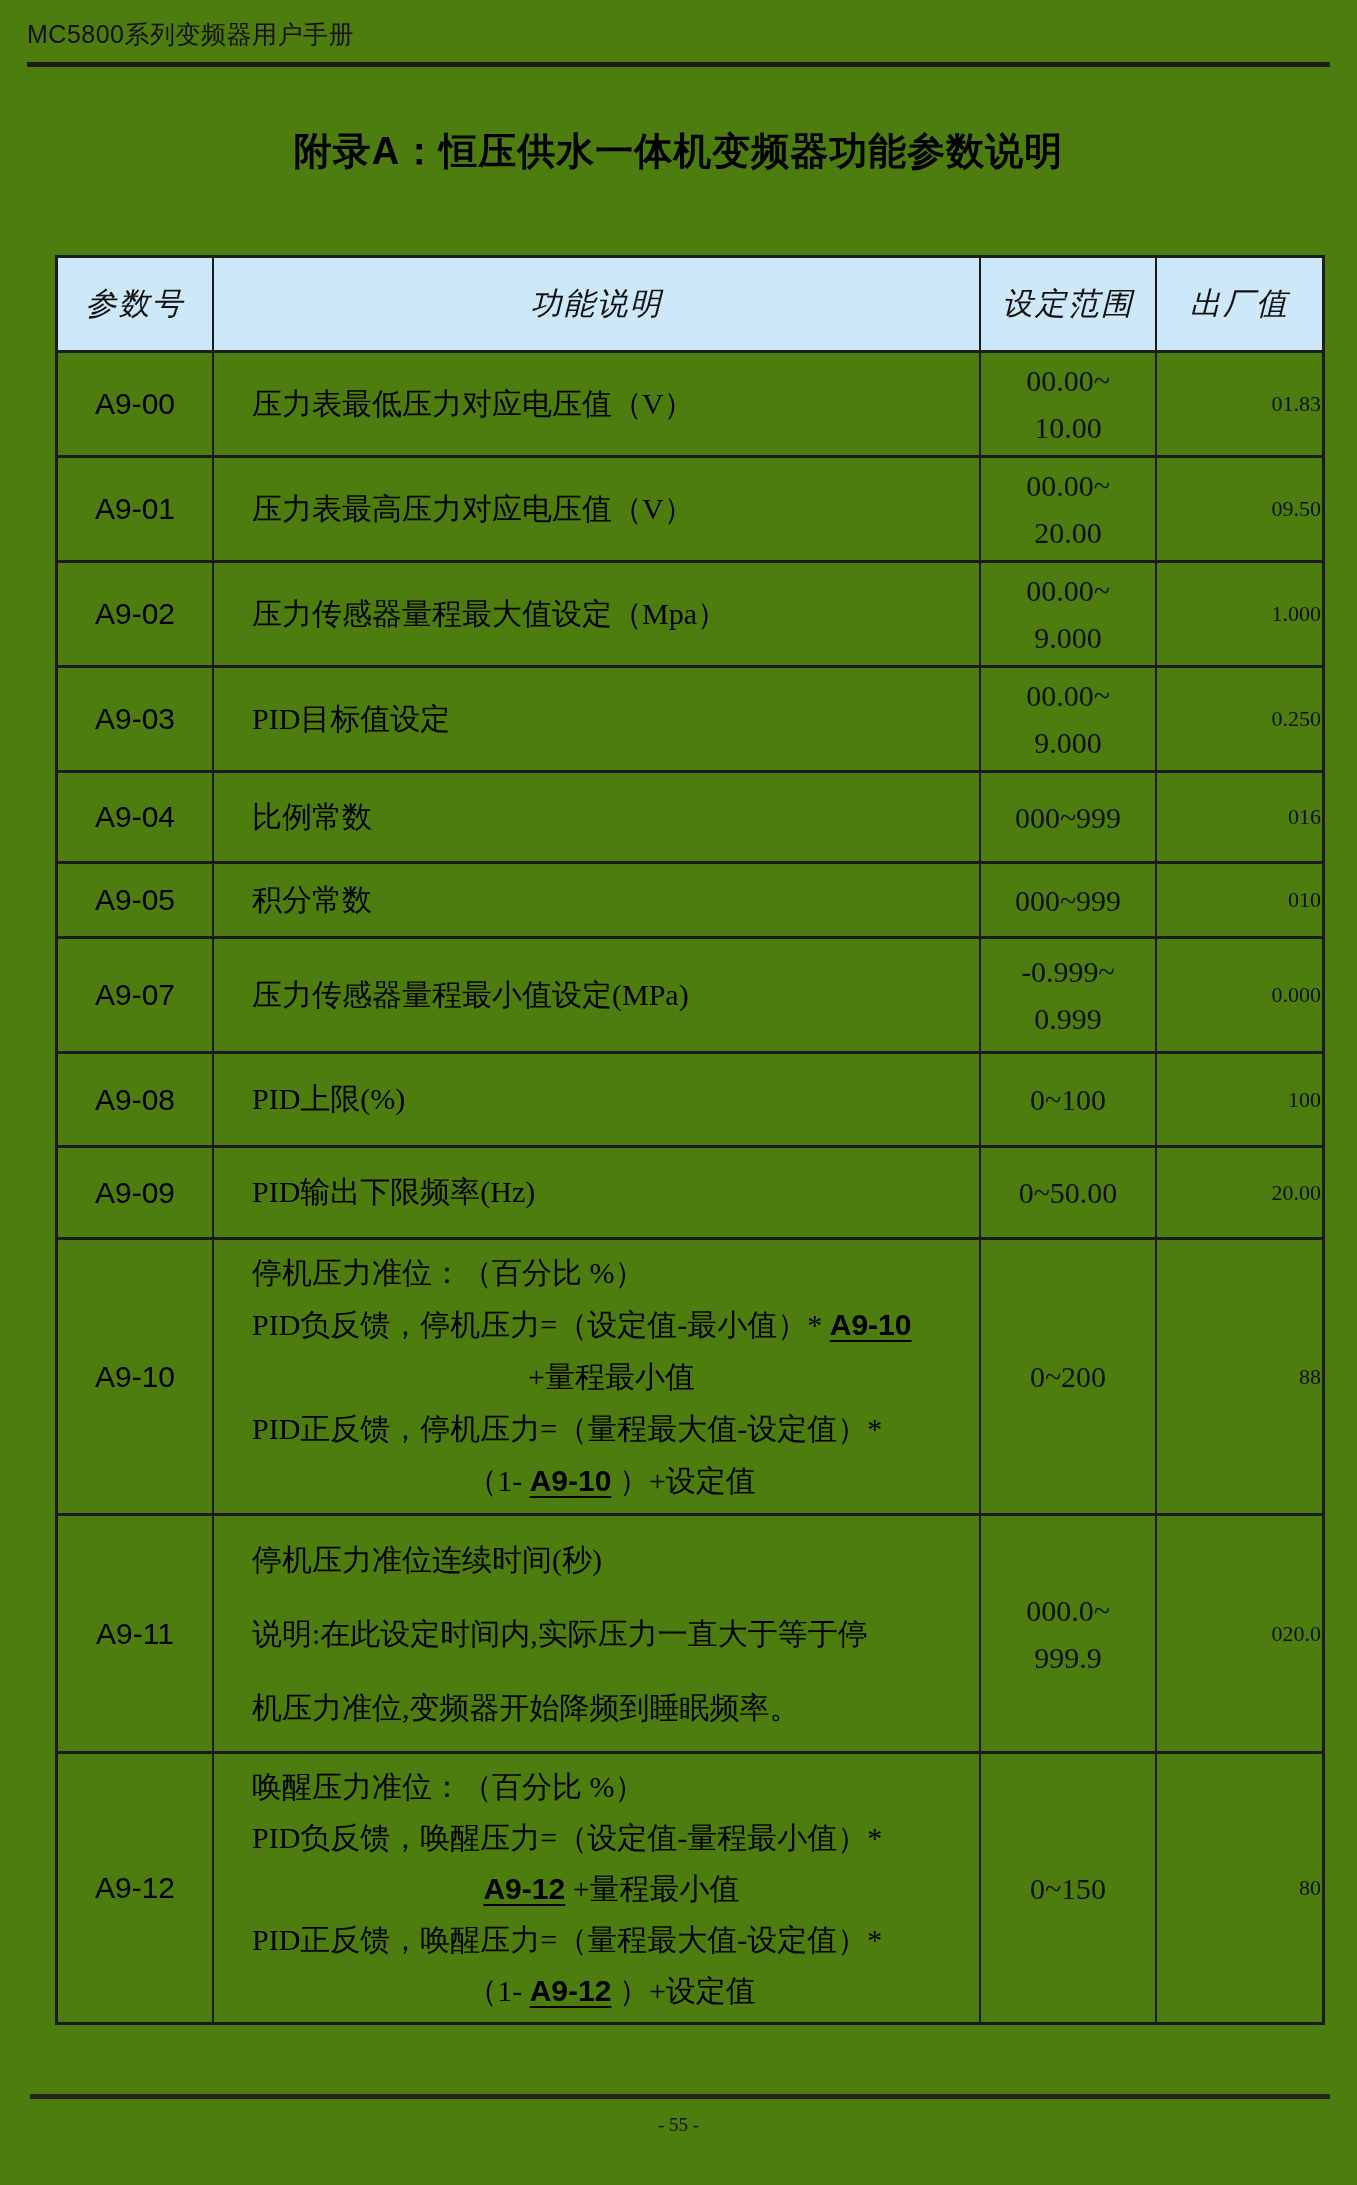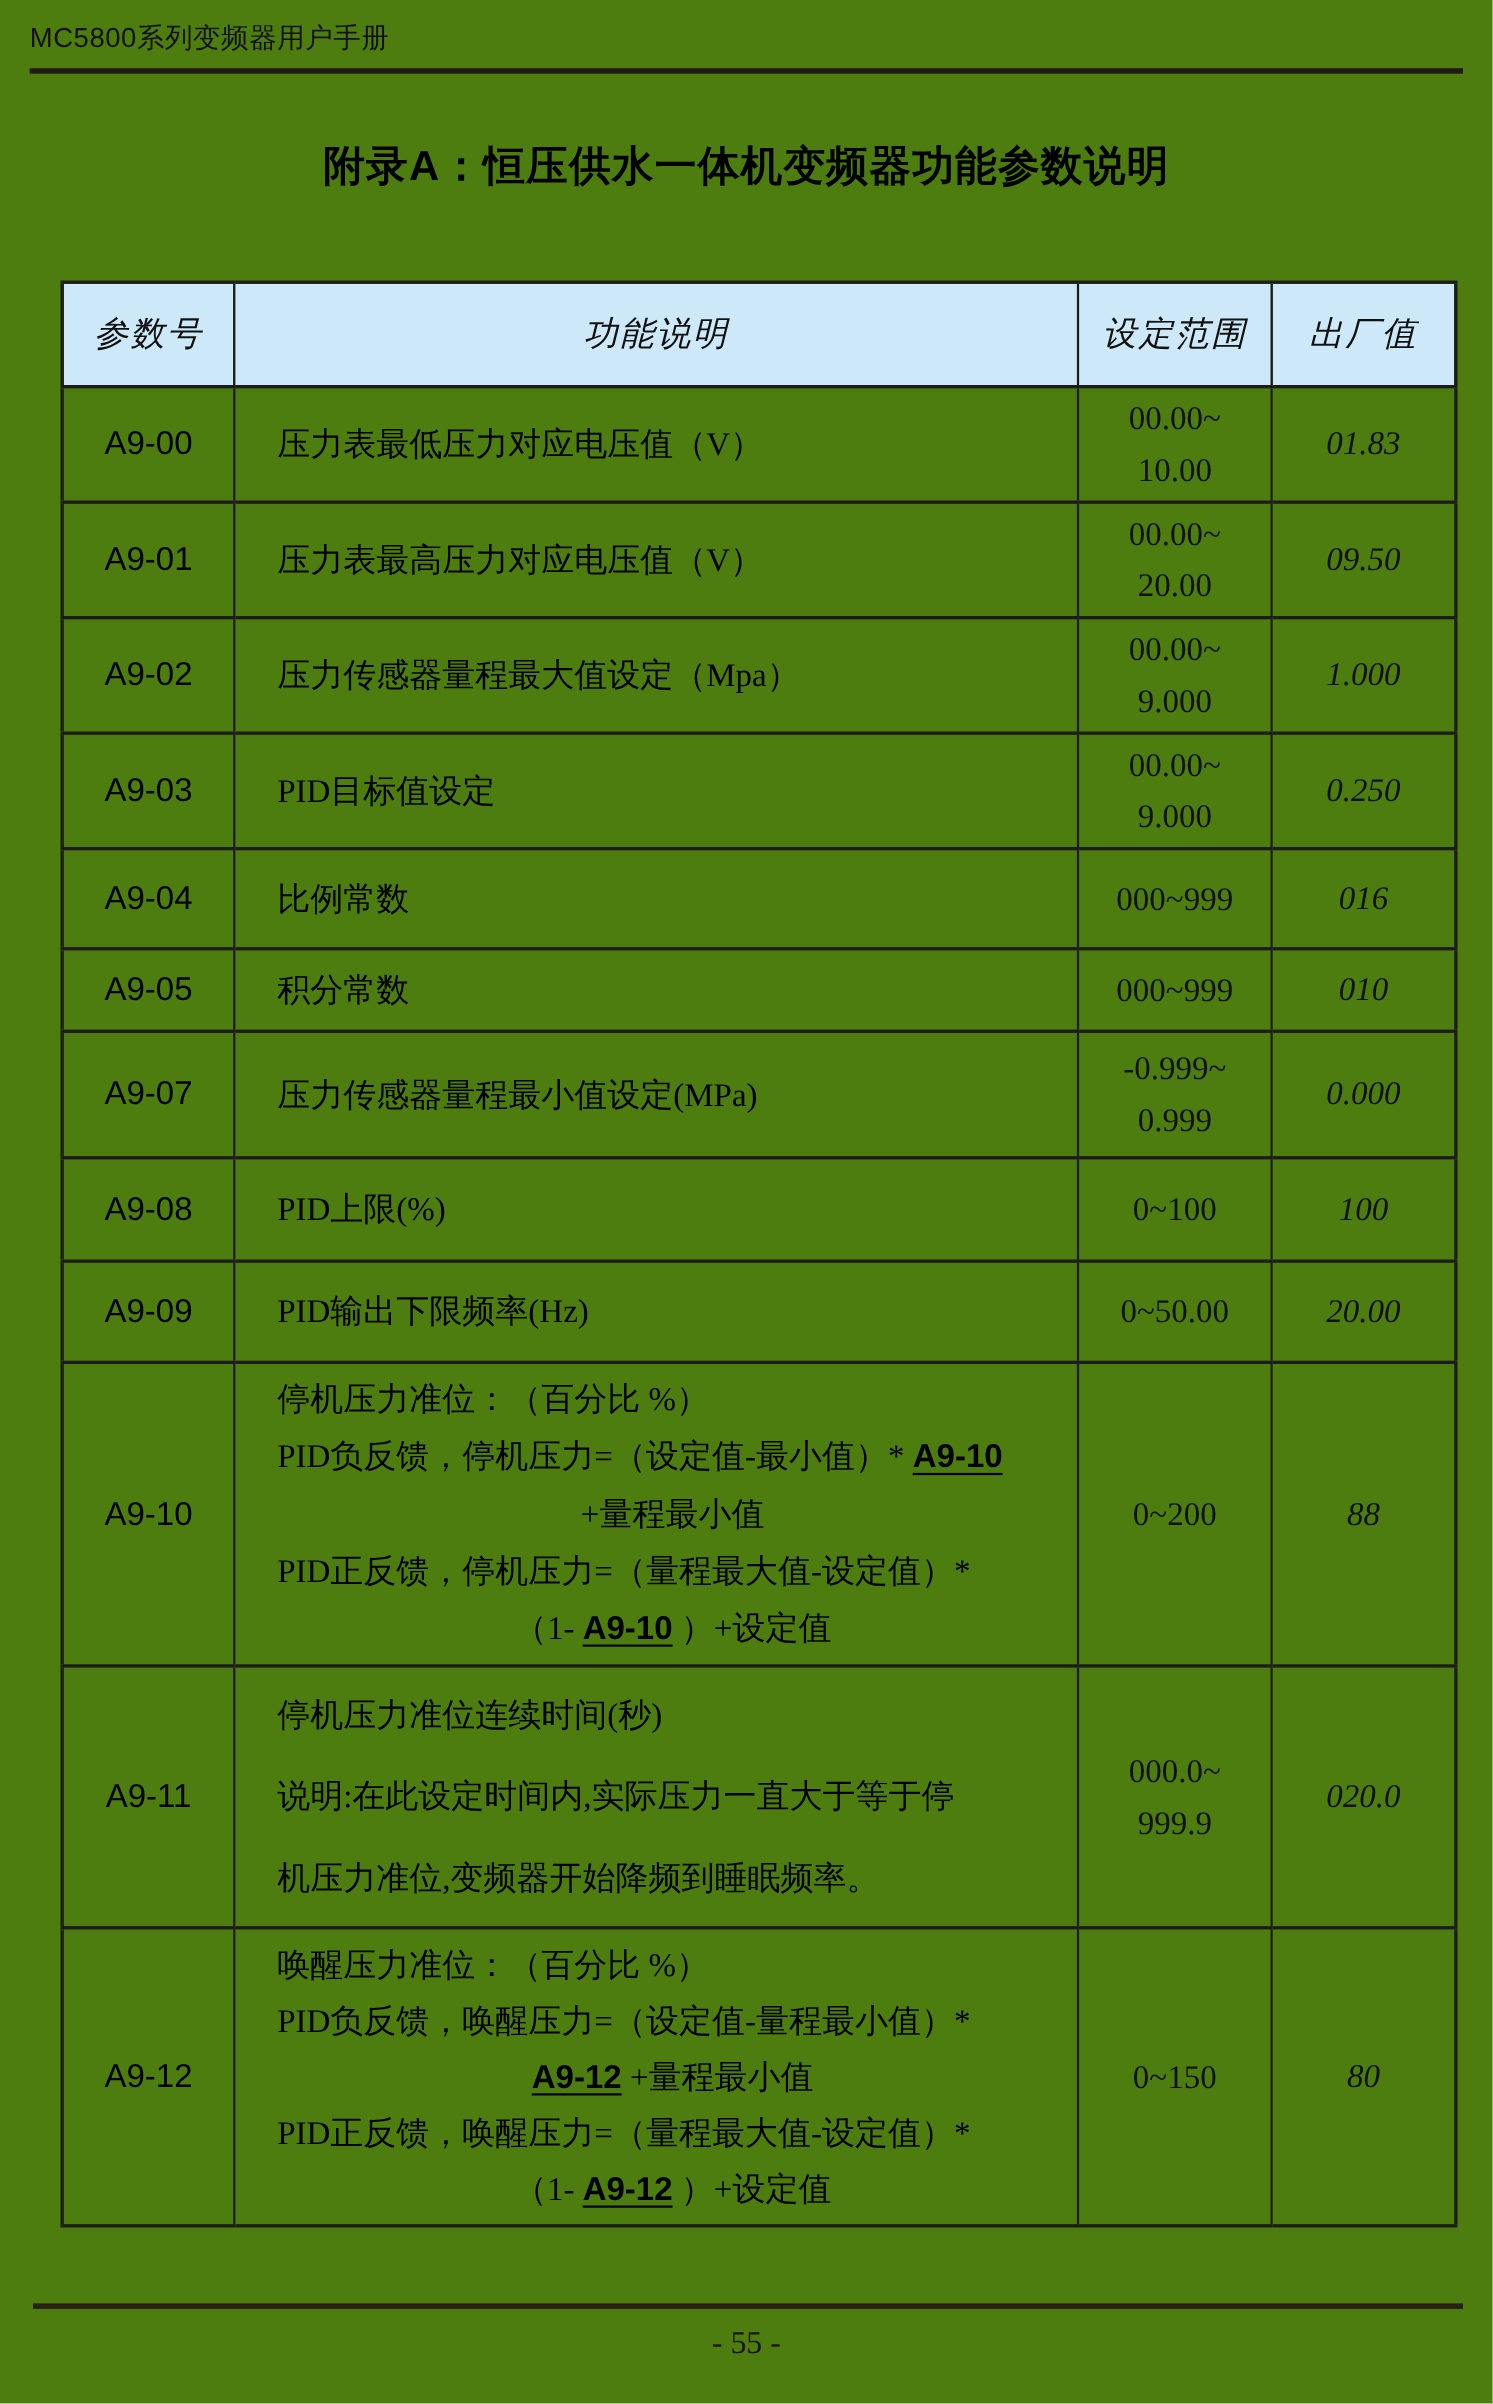--- a/index.html
+++ b/index.html
@@ -44,32 +44,32 @@
   }
   td.desc{
     font-size:30px; padding:6px 8px 6px 38px; color:#000;
   }
   td.desc .line{white-space:nowrap;}
   td.range{
     text-align:center; font-size:30px; padding:4px 2px;
   }
   td.range .rline{line-height:47px;}
   td.dflt{
-    text-align:center; font-size:30px;font-style:italic;
+    text-align:right; font-size:22px;
   }
   .ref{
     font-family:var(--sans); font-weight:bold;
     text-decoration:underline; text-underline-offset:5px; text-decoration-thickness:2px;
   }
   .footer-rule{
     position:absolute; left:30px; top:2094px; width:1300px; height:5px; background:#2a201a;
   }
   .page-number{
     position:absolute; left:0; top:2114px; width:100%;
-    text-align:center; font-size:29px; font-family:var(--serif); color:#1a120e;
+    text-align:center; font-size:19px; font-family:var(--serif); color:#1a120e;
   }
 </style>
 </head>
 <body>
 
 <div class="page">
 
   <div class="doc-header">
     <span>MC5800系列变频器用户手册</span>
   </div>

